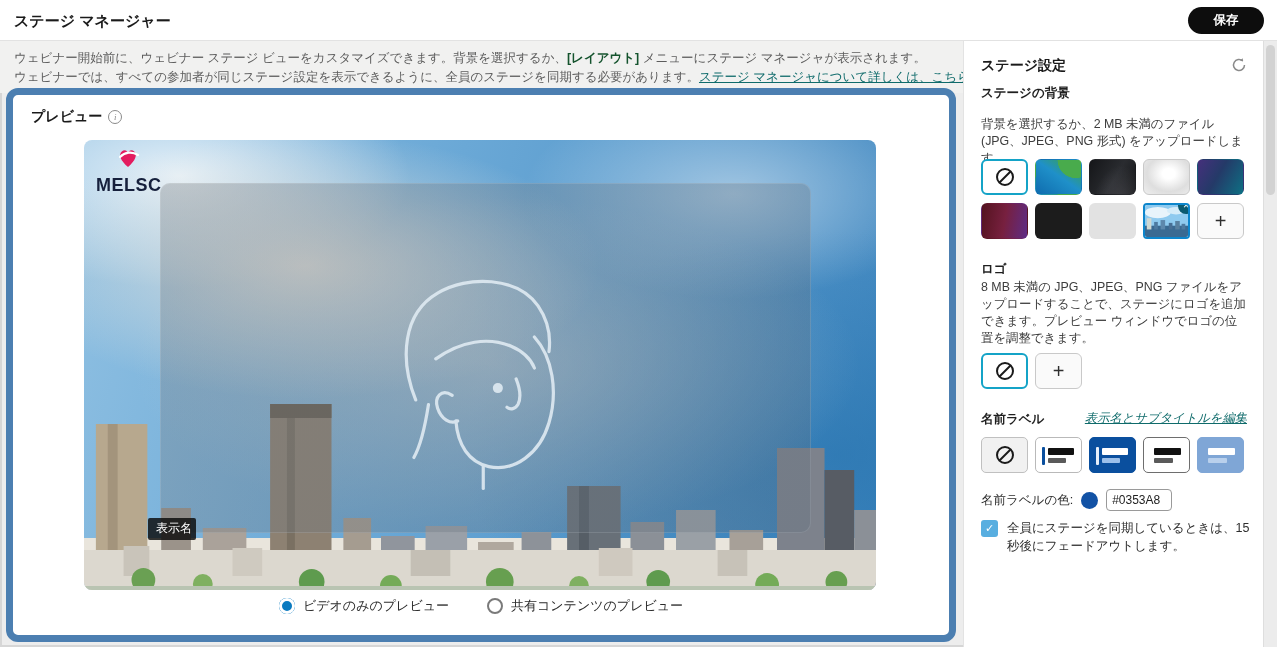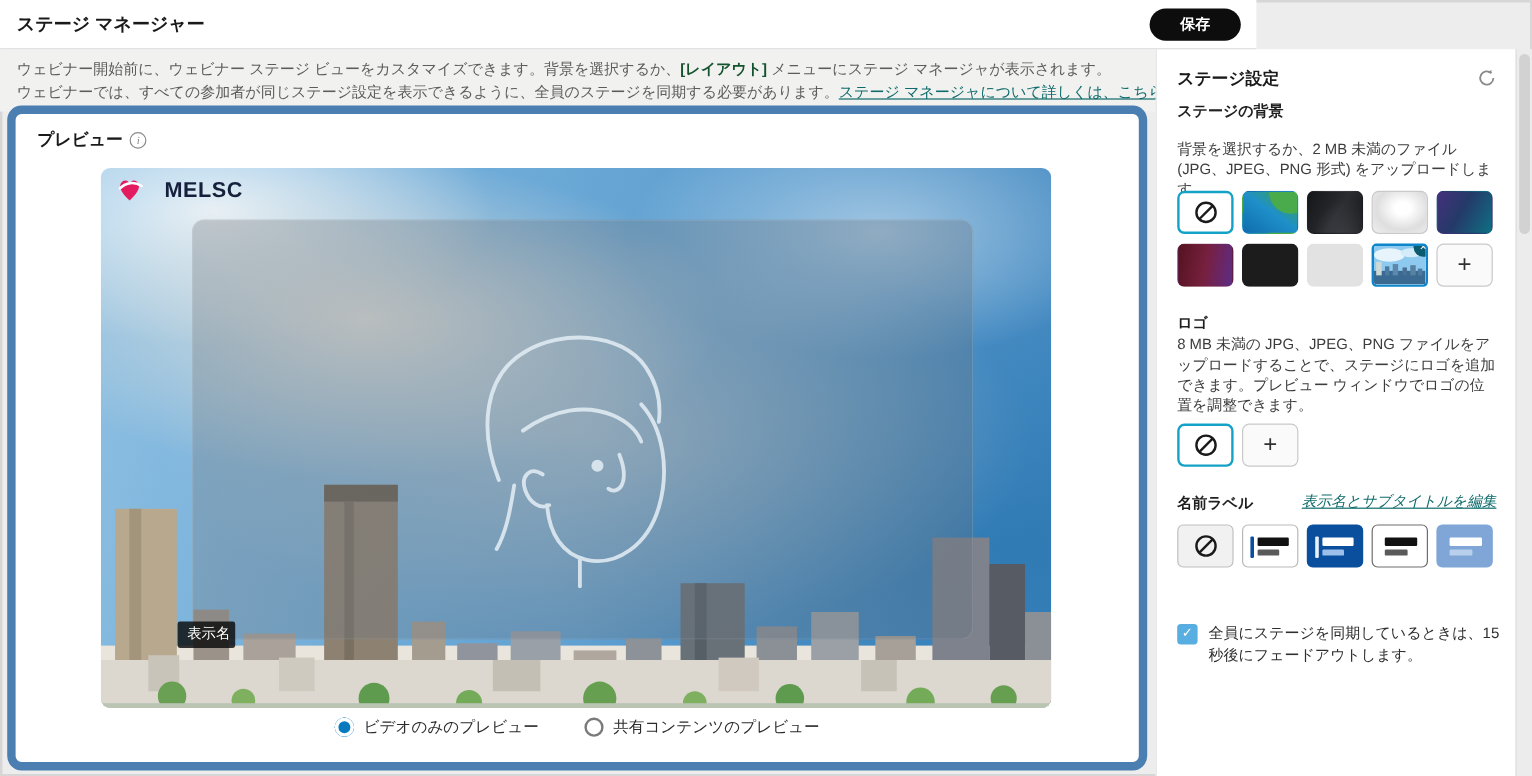--- a/index.html
+++ b/index.html
@@ -1,21 +1,21 @@
 <!DOCTYPE html>
 <html><head>
 <meta charset="utf-8">
 <style>
   * { margin:0; padding:0; box-sizing:border-box; }
   html,body { width:1277px; height:647px; }
   body { font-family:"Liberation Sans","DejaVu Sans",sans-serif; background:#e6e6e6; position:relative; overflow:hidden; }
   #app { position:absolute; inset:0; width:1277px; height:647px; background:#ededed; box-shadow:inset 0 0 0 2px #d6d6d6; }
 
   
-  .header { position:absolute; left:0; top:0; width:1047px; height:41px; background:#fff; border-bottom:1px solid #e2e2e2; z-index:6; }
+  .header { position:absolute; left:0; top:0; width:1277px; height:41px; background:#fff; border-bottom:1px solid #e2e2e2; z-index:6; }
   .header-title { position:absolute; left:14px; top:0; line-height:41px; font-size:15px; font-weight:bold; color:#1a1a1a; }
   .save-btn { position:absolute; right:13px; top:7px; height:27px; min-width:76px; padding:0 22px; background:#0d0d0d; color:#fff; border:none; border-radius:14px; font-size:12.5px; font-weight:bold; cursor:pointer; font-family:inherit; }
 
   
   .info-strip { position:absolute; left:0; top:41px; width:963px; height:52px; background:#f1f1f0; padding:8px 14px 0 14px; z-index:1; }
   .info-line { font-size:12.5px; color:#5c5c5c; line-height:19px; white-space:nowrap; }
   .info-bold { font-weight:bold; color:#14532d; }
   .info-link { color:#0f6b6b; text-decoration:underline; cursor:pointer; }
 
   
@@ -32,21 +32,21 @@
       radial-gradient(ellipse 330px 160px at 12% 8%, rgba(255,255,255,0.8), rgba(255,255,255,0) 70%),
       radial-gradient(ellipse 300px 150px at 82% 12%, rgba(255,255,255,0.45), rgba(255,255,255,0) 70%),
       radial-gradient(ellipse 500px 300px at 95% 70%, rgba(32,110,170,0.55), rgba(32,110,170,0) 75%),
       linear-gradient(105deg, #8fc0e2 0%, #6aa8d6 42%, #3f86bf 100%);
   }
   .skyline { position:absolute; left:0; bottom:0; width:100%; height:200px; }
   .video-tile { position:absolute; left:76px; top:43px; width:651px; height:350px; border-radius:10px;
     background:linear-gradient(135deg, rgba(120,124,128,0.34), rgba(95,110,125,0.30));
     box-shadow:inset 0 0 0 1px rgba(255,255,255,0.12); }
   .face-svg { position:absolute; left:50%; top:50%; transform:translate(-50%,-46%); }
-  .stage-logo { position:absolute; left:12px; top:6px; display:flex; align-items:center; gap:15px; }
+  .stage-logo { position:absolute; left:12px; top:6px; display:flex; align-items:center; gap:5px;flex-direction:column; }
   .stage-logo-text { font-size:18px; font-weight:bold; color:#16203c; letter-spacing:0.5px; }
   .name-tag { position:absolute; left:64px; top:378px; background:rgba(10,10,10,0.82); color:#fff; font-size:12px; padding:2px 4px 3px 8px; border-radius:2px; }
 
   
   .radio-row { position:absolute; left:0; top:502px; width:936px; display:flex; justify-content:center; gap:38px; }
   .radio-opt { display:flex; align-items:center; gap:8px; cursor:pointer; }
   .radio-dot { width:16px; height:16px; border-radius:50%; }
   .radio-dot.sel { background:#0a7ac0; box-shadow:inset 0 0 0 3px #fff, inset 0 0 0 8px #0a7ac0; }
   .radio-dot.unsel { background:#fff; border:2px solid #7a7a7a; }
   .radio-label { font-size:13px; color:#2b2b2b; }
@@ -288,20 +288,25 @@
         <div class="lbl-tile lbl-w2">
           <span class="bar bar1c" style="background:#111;"></span>
           <span class="bar bar2c" style="background:#5a5a5a;"></span>
         </div>
         <div class="lbl-tile lbl-lblue">
           <span class="bar bar1c" style="background:#fff;"></span>
           <span class="bar bar2c" style="background:#b9d0ec;"></span>
         </div>
       </div>
 
+      <div class="color-row" style="top:448px;">
+        <span class="color-label">名前ラベルの色:</span>
+        <span class="color-swatch"></span>
+        <input class="color-input" value="#0353A8" style="">
+      </div>
 
       <div class="sync-row" style="top:478px;">
         <span class="checkbox">✓</span>
         <span class="sync-text">全員にステージを同期しているときは、15 秒後にフェードアウトします。</span>
       </div>
     </div>
   </div>
 
   <div class="scrollbar">
     <div class="scroll-thumb"></div>

